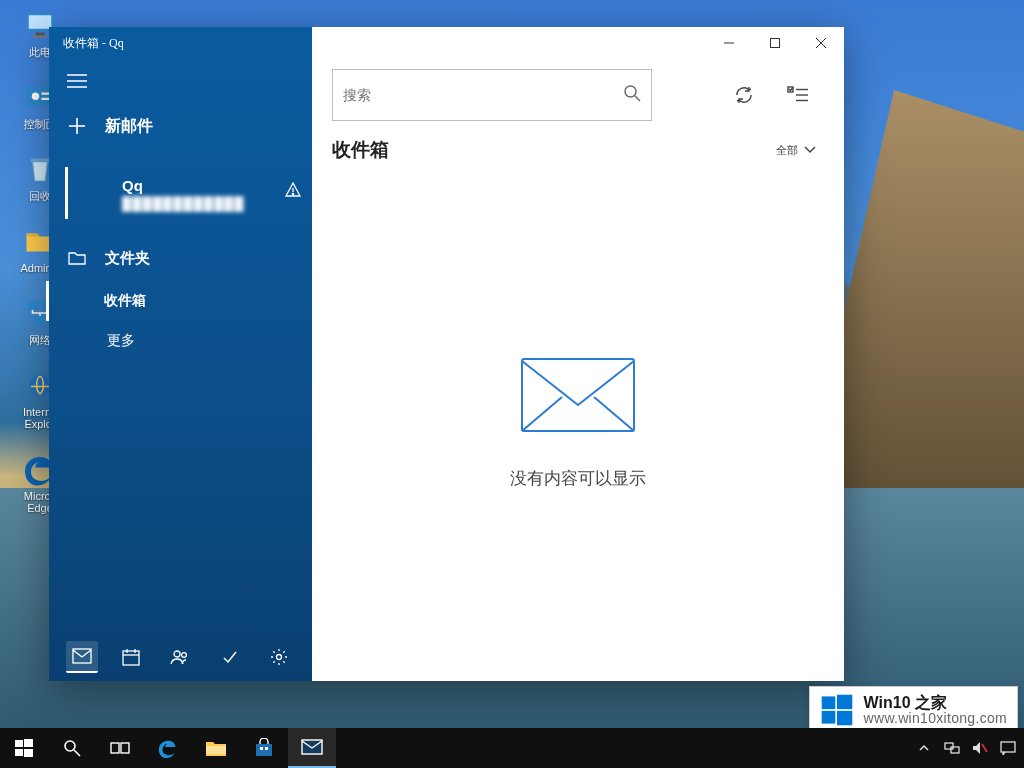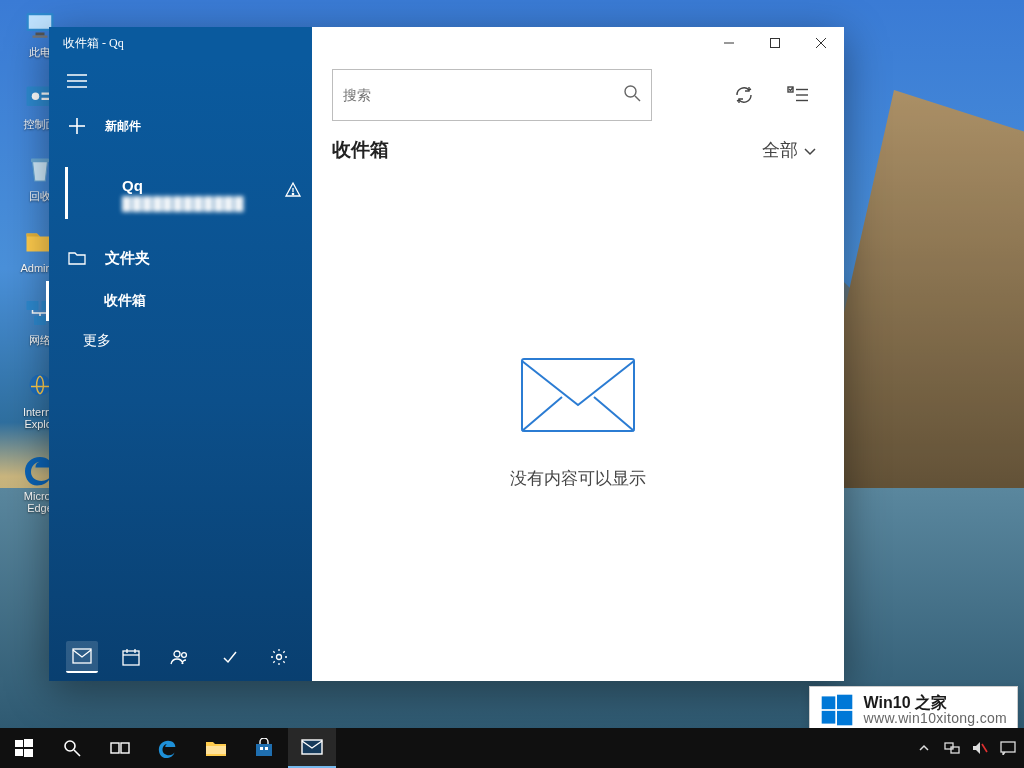--- a/index.html
+++ b/index.html
@@ -46,45 +46,45 @@
 .winbtn { width:46px; display:flex; align-items:center; justify-content:center; color:#333; font-size:11px; }
 
 .body { flex:1; display:flex; min-height:0; }
 
 
 .sidebar { width:263px; background:linear-gradient(180deg,#0a5a9e 0%,#0c4f8a 55%,#093f70 100%); color:#fff; display:flex; flex-direction:column; }
 .hamburger { height:44px; display:flex; align-items:center; padding-left:18px; }
 .hamburger svg { width:20px; height:14px; }
 .navitem { display:flex; align-items:center; height:46px; padding-left:18px; font-size:15px; cursor:pointer; }
 .navitem .nicon { width:20px; height:20px; margin-right:18px; display:flex; align-items:center; justify-content:center; }
-.navitem.new { font-weight:600; font-size:12px; }
+.navitem.new { font-weight:600; font-size:16px; }
 .navitem.section { font-weight:600; }
 .navitem.accounts { position:relative; }
 .redbox { position:absolute; left:6px; top:4px; width:190px; height:38px; border:2px solid #ff2a2a; pointer-events:none; }
 .account-block { padding:10px 0 8px 54px; position:relative; border-left:3px solid #fff; margin-left:16px; }
 .account-block .acctname { font-size:15px; font-weight:600; }
 .account-block .acctaddr { font-size:13px; opacity:.95; margin-top:2px; filter:blur(2px); letter-spacing:1px; }
 .account-block .warn { position:absolute; right:10px; top:14px; }
-.sub { padding-left:34px; font-size:14px; height:40px; display:flex; align-items:center; cursor:pointer; }
+.sub { padding-left:58px; font-size:14px; height:40px; display:flex; align-items:center; cursor:pointer; }
 .sub.active { font-weight:600; border-left:3px solid #fff; margin-left:-3px; padding-left:55px; }
 .spacer { flex:1; }
 .bottombar { height:48px; display:flex; align-items:center; justify-content:space-around; padding:0 8px; }
 .bottombar .bicon { width:32px; height:32px; display:flex; align-items:center; justify-content:center; cursor:pointer; border-radius:2px; }
 .bottombar .bicon.active { background:rgba(255,255,255,.15); border-bottom:2px solid #fff; }
 
 
 .content { flex:1; display:flex; flex-direction:column; background:#fff; }
 .toolbar { height:72px; display:flex; align-items:center; padding:0 28px 0 20px; gap:18px; }
 .search { flex:0 0 320px; height:52px; border:1px solid #bdbdbd; display:flex; align-items:center; padding:0 10px; color:#777; }
 .search input { border:none; outline:none; flex:1; font-size:14px; color:#555; background:transparent; }
 .toolbar .tspacer { flex:1; }
 .ticon { width:36px; height:36px; display:flex; align-items:center; justify-content:center; color:#444; cursor:pointer; }
 .heading-row { display:flex; align-items:center; justify-content:space-between; padding:6px 28px 0 20px; }
 .heading-row h2 { font-size:19px; font-weight:700; color:#222; }
-.filter { font-size:18px; color:#444; display:flex; align-items:center; gap:6px; cursor:pointer; }
+.filter { font-size:11px; color:#444; display:flex; align-items:center; gap:6px; cursor:pointer; }
 .empty { flex:1; display:flex; flex-direction:column; align-items:center; justify-content:center; gap:28px; color:#555; }
 .empty svg { width:120px; height:80px; }
 .empty .msg { font-size:17px; color:#444; }
 
 
 .taskbar { position:absolute; left:0; right:0; bottom:0; height:40px; background:#101010; display:flex; align-items:center; color:#fff; }
 .taskbar .tbtn { width:48px; height:40px; display:flex; align-items:center; justify-content:center; cursor:pointer; }
 .taskbar .tbtn.active { border-bottom:2px solid #76b9ed; background:rgba(255,255,255,.1); }
 .taskbar .tray { margin-left:auto; display:flex; align-items:center; gap:8px; padding-right:6px; font-size:12px; color:#ddd; }
 .tray .tic { width:20px; height:20px; display:flex; align-items:center; justify-content:center; }

